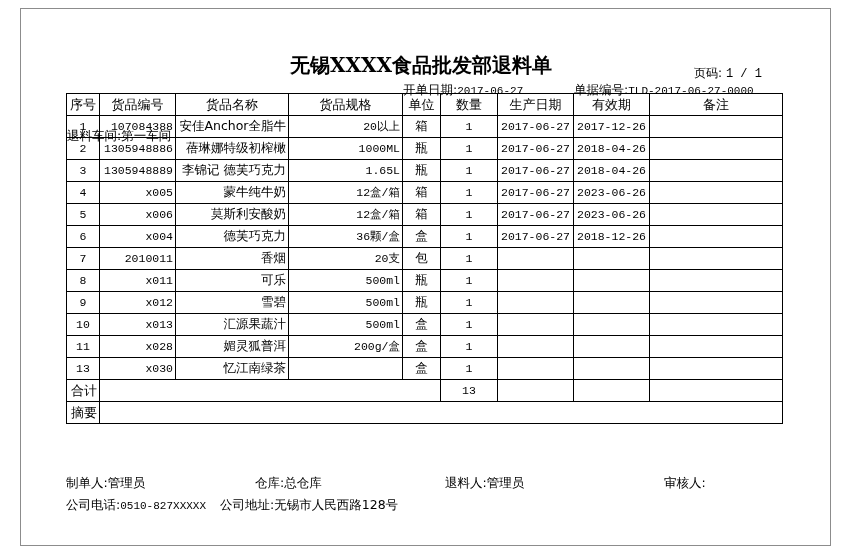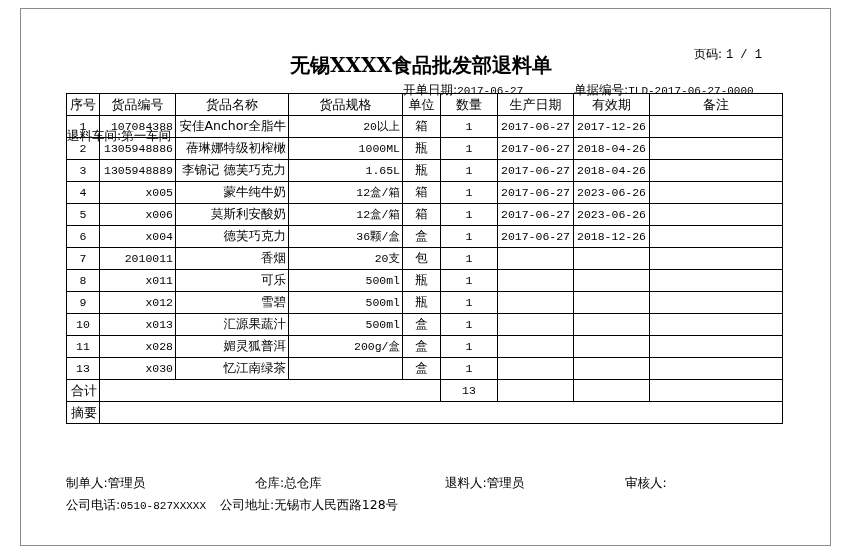--- a/index.html
+++ b/index.html
@@ -2,21 +2,21 @@
 <html><head>
 <meta charset="utf-8">
 <style>
   html, body { margin: 0; padding: 0; background: #ffffff; }
   body { width: 854px; height: 554px; position: relative; overflow: hidden;
          font-family: "DejaVu Sans", "Liberation Sans", sans-serif; color: #000; }
   .page-frame { position: absolute; left: 20px; top: 8px; width: 811px; height: 538px;
                 border: 1px solid #8c8c8c; box-sizing: border-box; background: #fff; }
   .title { position: absolute; left: 290px; top: 52px; font-family: "DejaVu Serif", "Liberation Serif", serif;
            font-weight: bold; font-size: 20px; letter-spacing: 0px; white-space: nowrap; }
-  .page-no { position: absolute; left: 694px; top: 46px; font-size: 12px; white-space: nowrap; }
+  .page-no { position: absolute; left: 694px; top: 65px; font-size: 12px; white-space: nowrap; }
   .page-no .num { font-family: "Liberation Mono", "DejaVu Sans Mono", monospace; font-size: 12px; }
   .meta { position: absolute; top: 82px; font-size: 12.5px; white-space: nowrap; }
   .meta .mono { font-family: "Liberation Mono", "DejaVu Sans Mono", monospace; font-size: 11px; }
   .meta-workshop { left: 67px; margin-top: 46px; }
   .meta-date { left: 403px; }
   .meta-docno { left: 574px; }
 
   table.doc { position: absolute; left: 66px; top: 93px; border-collapse: collapse; table-layout: fixed;
               width: 716px; font-size: 12.5px; }
   table.doc td, table.doc th { border: 1px solid #000; height: 21px; padding: 0 2px; white-space: nowrap;
@@ -230,20 +230,20 @@
 
 <div class="footer f1" style="left:66px">
   <span>制单人:</span><span>管理员</span>
 </div>
 <div class="footer f1" style="left:255px">
   <span>仓库:</span><span>总仓库</span>
 </div>
 <div class="footer f1" style="left:445px">
   <span>退料人:</span><span>管理员</span>
 </div>
-<div class="footer f1" style="left:625px">
+<div class="footer f1" style="left:664px">
   <span>审核人:</span><span></span>
 </div>
 <div class="footer f2" style="left:66px">
   <span>公司电话:</span><span class="mono">0510-827XXXXX</span>
   <span style="display:inline-block;width:6px"></span>
   <span>公司地址:</span><span>无锡市人民西路128号</span>
 </div>
 
 </body></html>

